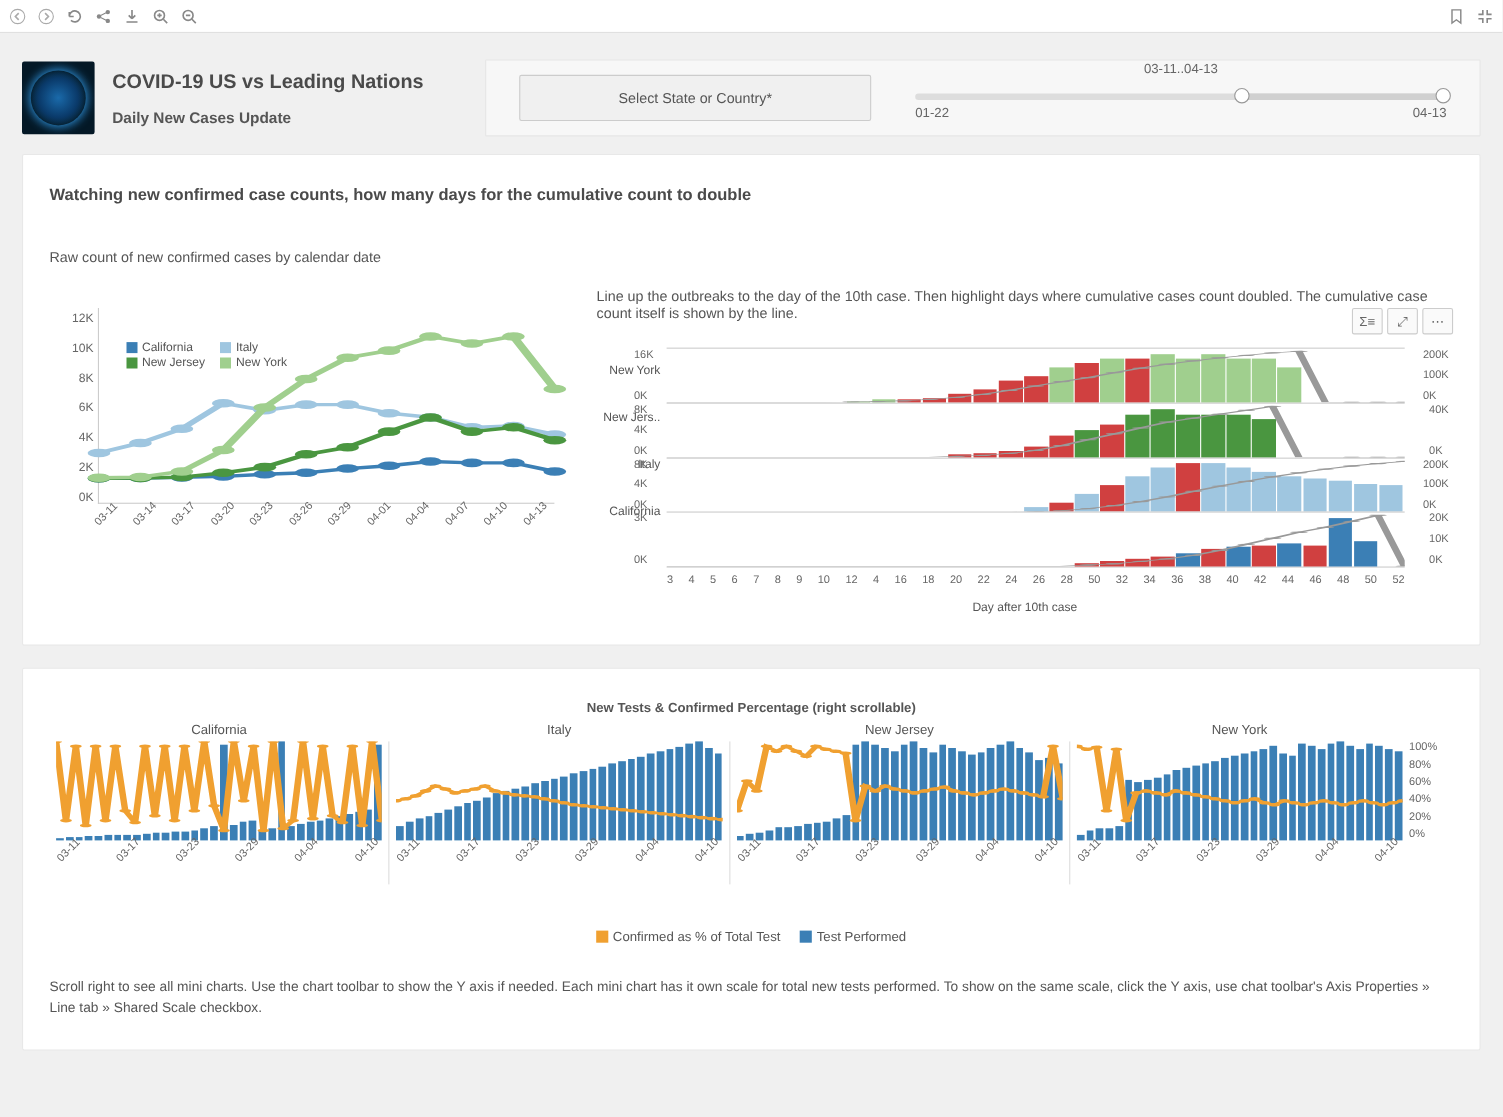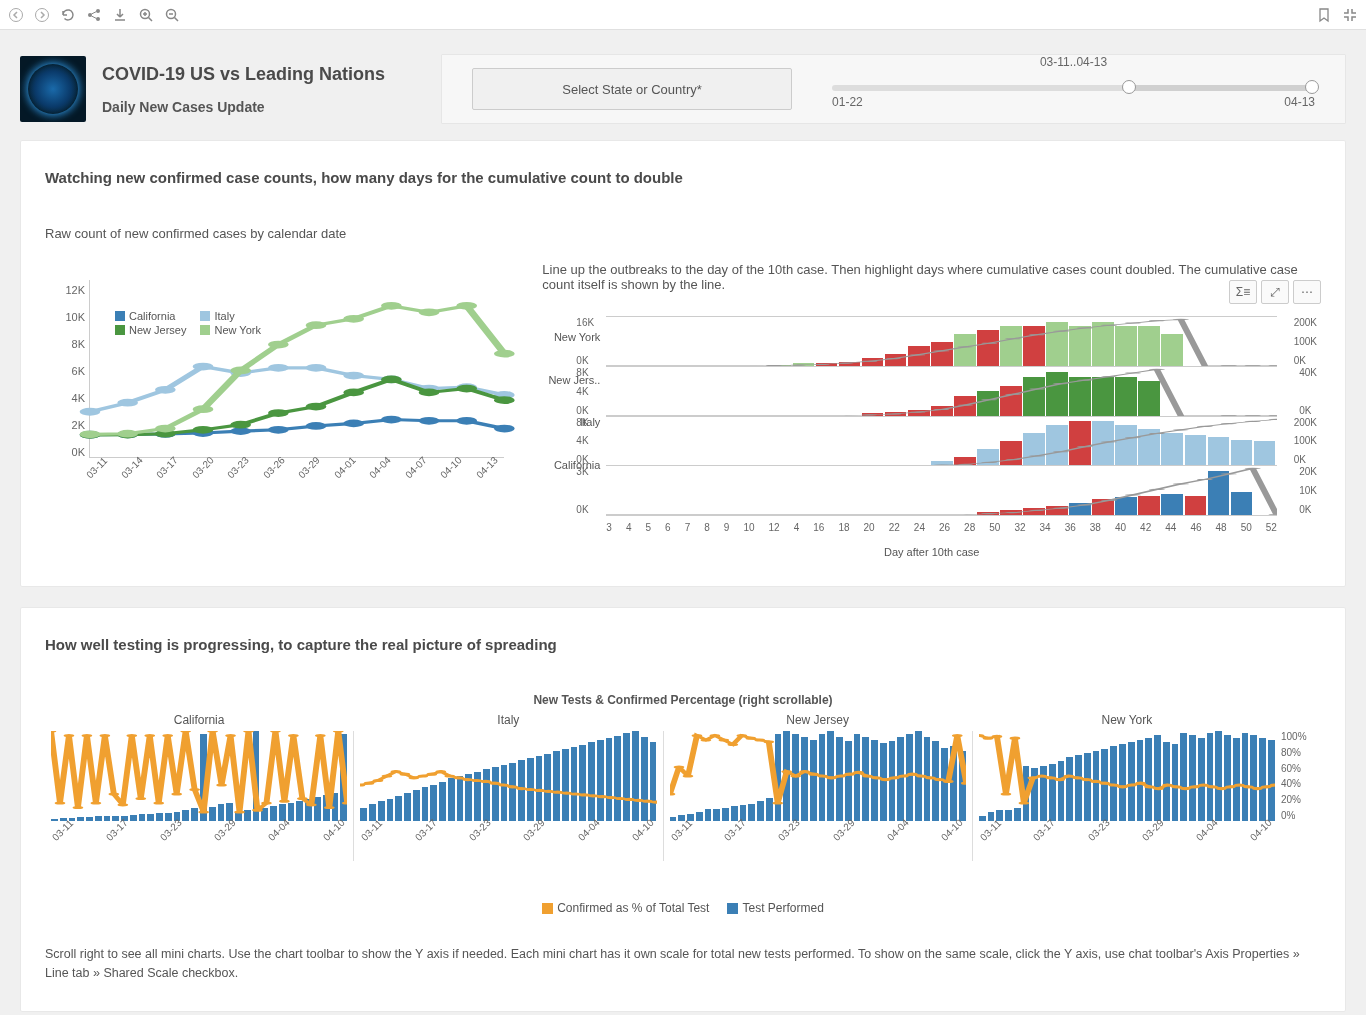--- a/index.html
+++ b/index.html
@@ -557,21 +557,20 @@
                 <span>52</span>
               </div>
             </div>
         </div>
         <div class="panel-xlabel">Day after 10th case</div>
       </div>
     </div>
   </div>
 
   <div class="card">
-    <h2>How well testing is progressing, to capture the real picture of spreading</h2>
     <div class="chart-title">New Tests &amp; Confirmed Percentage (right scrollable)</div>
     <div class="minis" id="minis" style="margin-top: 24px; padding-right: 40px;">
         <div class="mini">
           <div class="mini-title">California</div>
           <div class="mini-plot">
             <div class="mini-bars">
               <div class="b" style="height: 2.04082%;"></div>
               <div class="b" style="height: 3.06122%;"></div>
               <div class="b" style="height: 3.06122%;"></div>
               <div class="b" style="height: 4.08163%;"></div>

